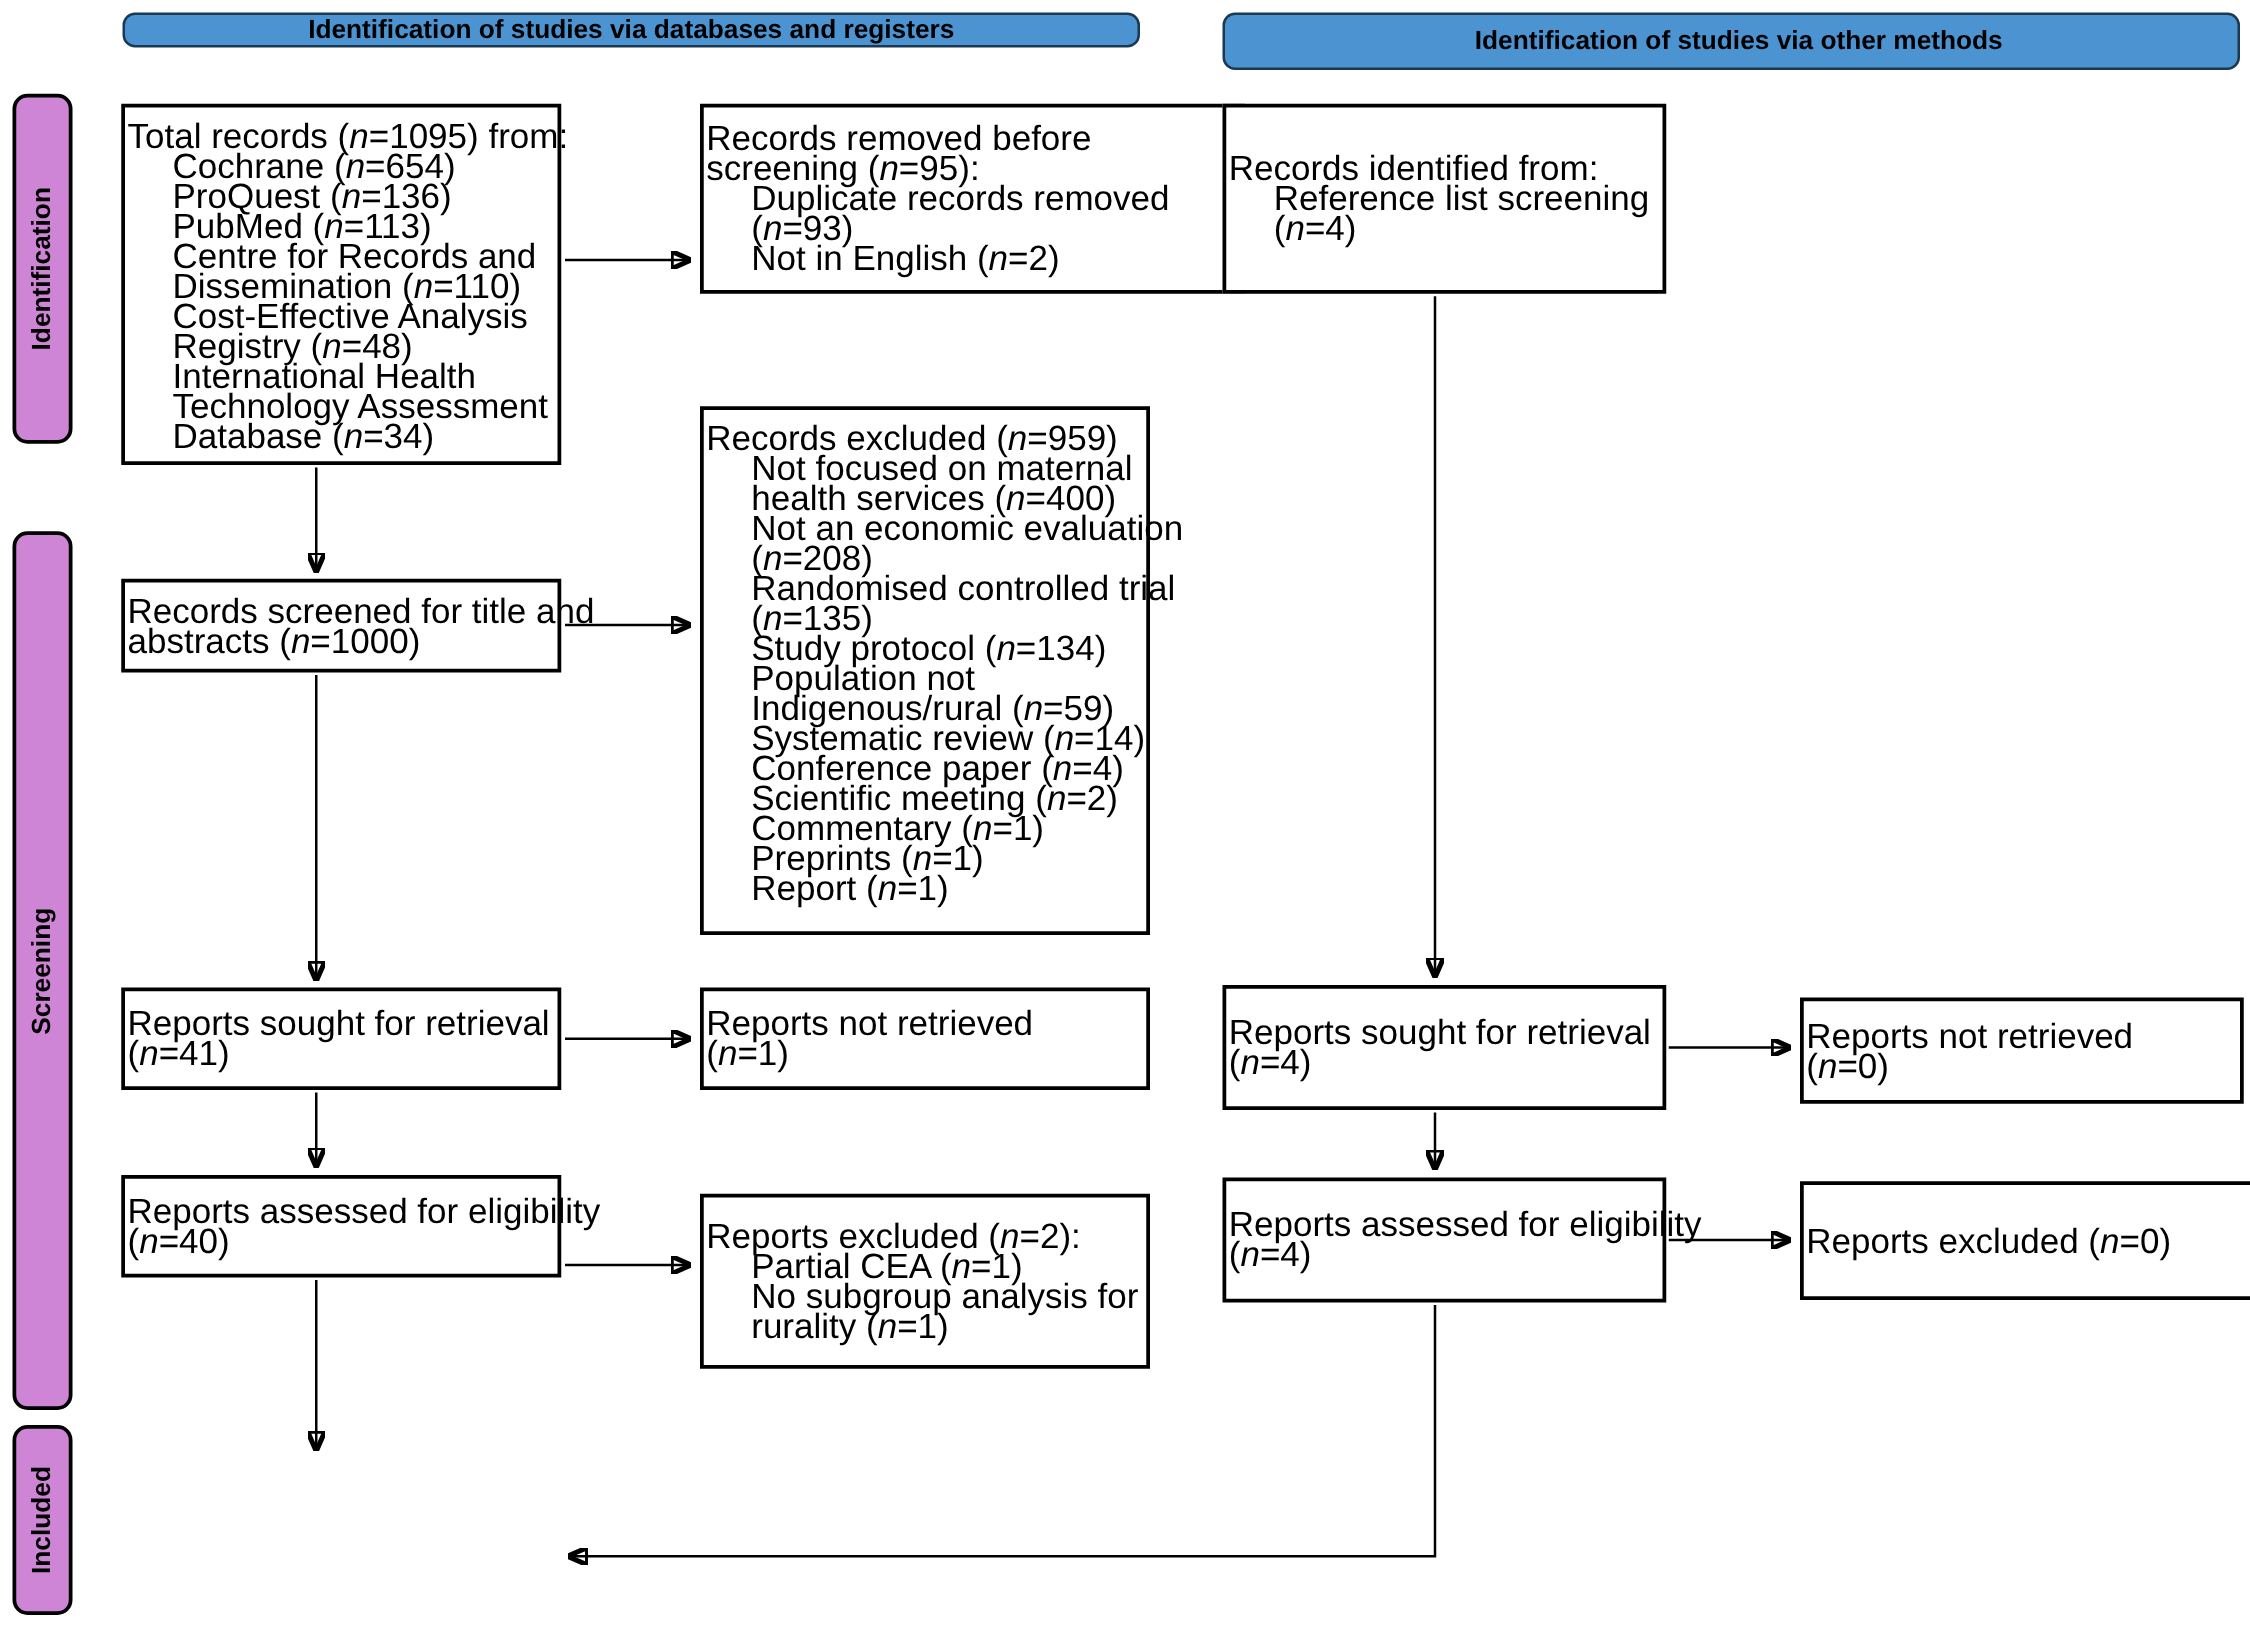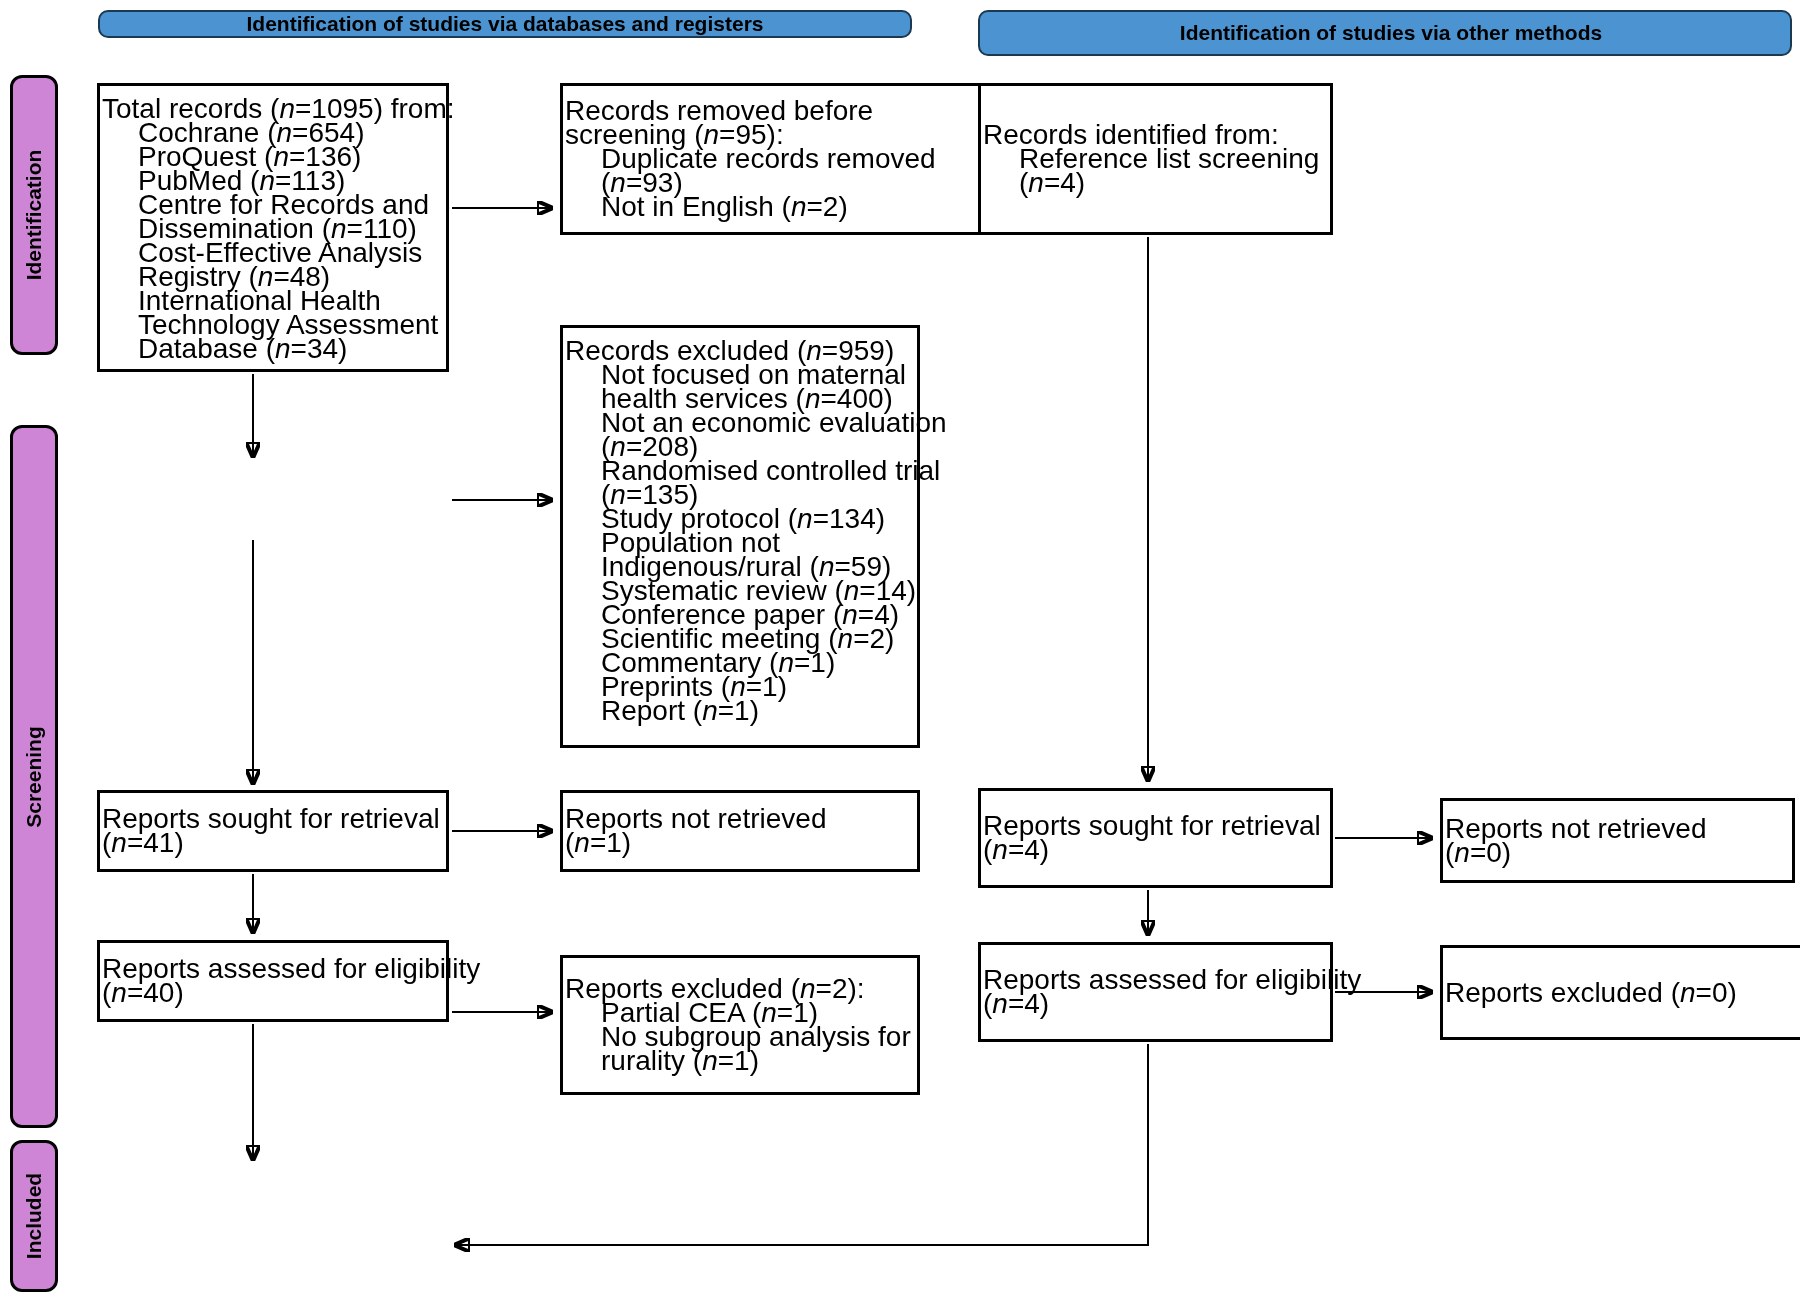--- a/index.html
+++ b/index.html
@@ -133,20 +133,24 @@
       <div class="line indent-1">Population not</div>
       <div class="line indent-1">Indigenous/rural (<i>n</i>=59)</div>
       <div class="line indent-1">Systematic review (<i>n</i>=14)</div>
       <div class="line indent-1">Conference paper (<i>n</i>=4)</div>
       <div class="line indent-1">Scientific meeting (<i>n</i>=2)</div>
       <div class="line indent-1">Commentary (<i>n</i>=1)</div>
       <div class="line indent-1">Preprints (<i>n</i>=1)</div>
       <div class="line indent-1">Report (<i>n</i>=1)</div>
     </div>
 
+  <div class="box vcenter" style="left:97px;top:463px;width:352px;height:75px;">
+      <div class="line indent-0">Records screened for title and</div>
+      <div class="line indent-0">abstracts (<i>n</i>=1000)</div>
+    </div>
 
   <div class="box vcenter" style="left:97px;top:790px;width:352px;height:82px;">
       <div class="line indent-0">Reports sought for retrieval</div>
       <div class="line indent-0">(<i>n</i>=41)</div>
     </div>
 
   <div class="box vcenter" style="left:560px;top:790px;width:360px;height:82px;">
       <div class="line indent-0">Reports not retrieved</div>
       <div class="line indent-0">(<i>n</i>=1)</div>
     </div>

